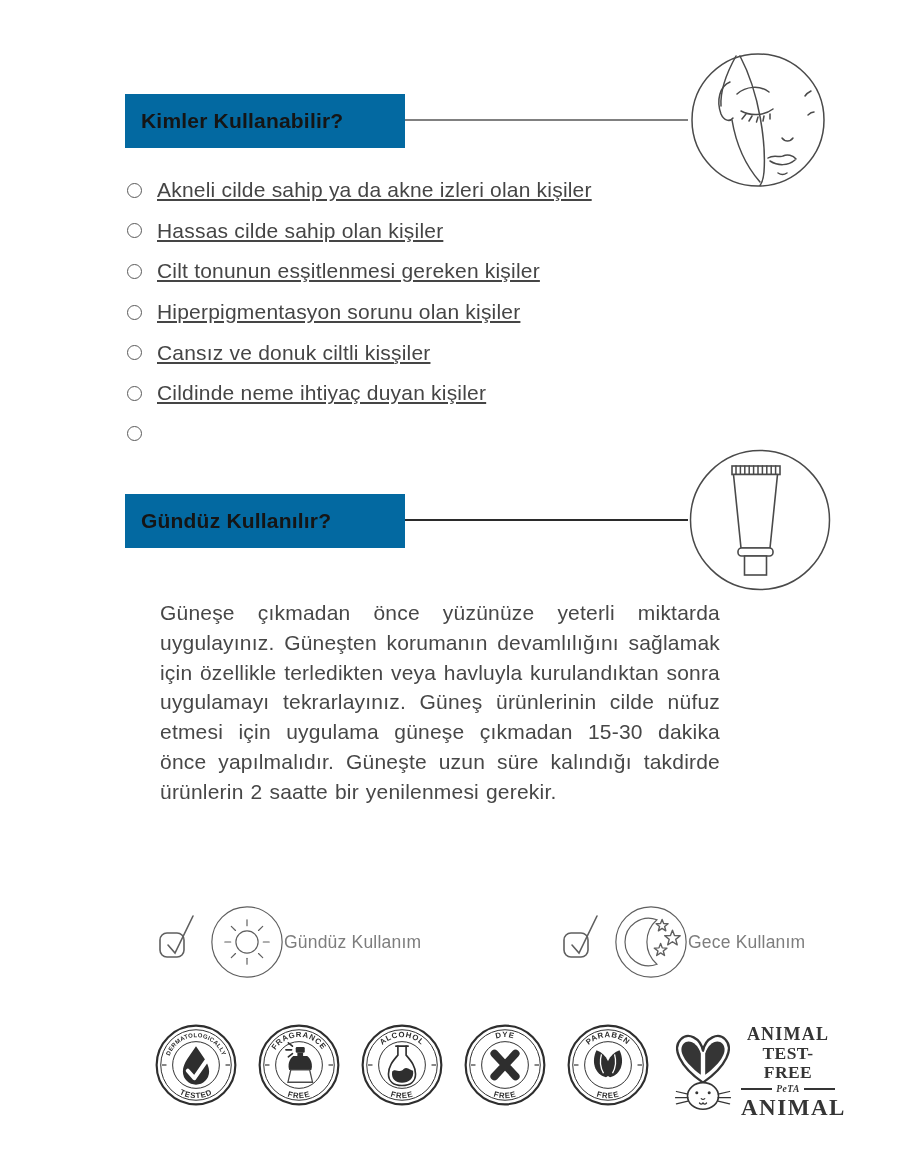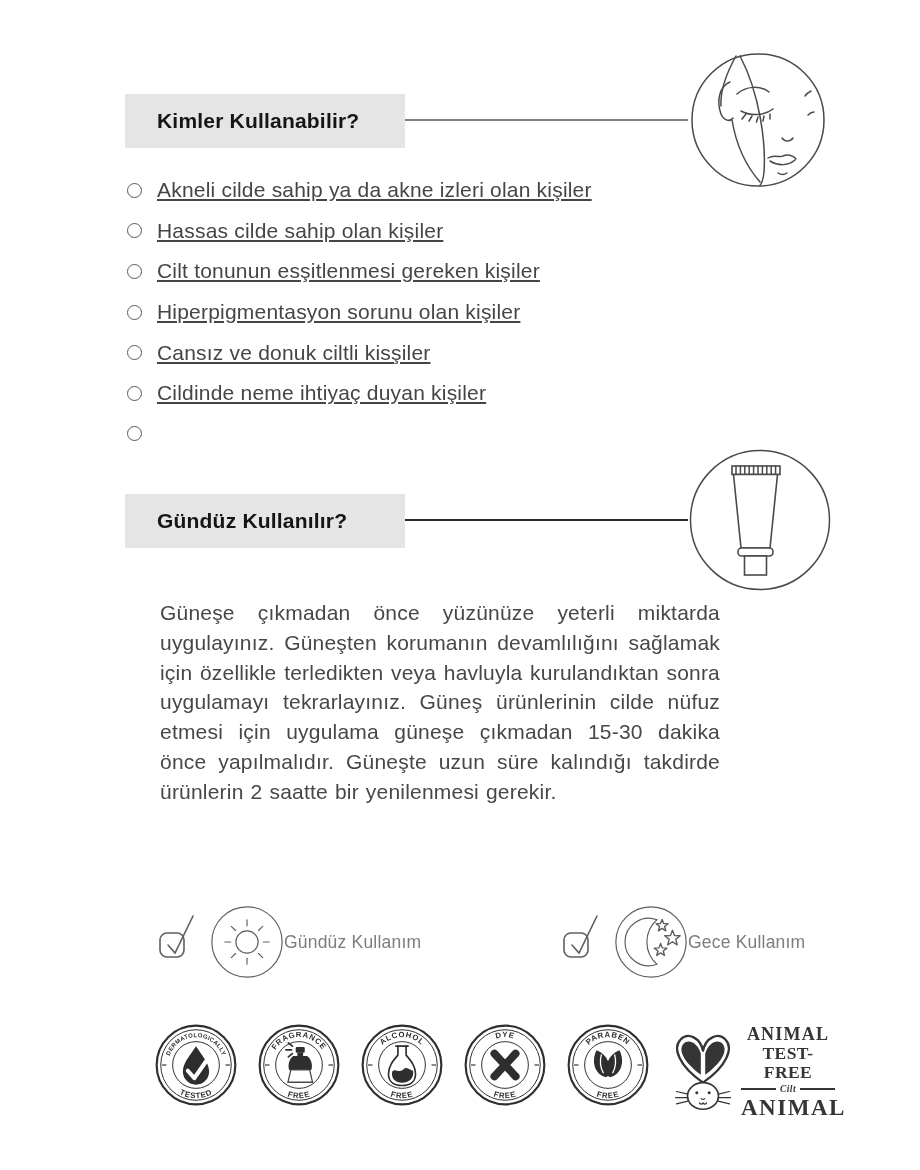--- a/index.html
+++ b/index.html
@@ -9,23 +9,23 @@
     width: 920px; height: 1170px;
     background: #ffffff;
     font-family: "Liberation Sans", sans-serif;
     overflow: hidden;
   }
 
   
   .header-box {
     position: absolute;
     left: 125px; width: 280px; height: 54px;
-    background: #e5e5e5;
+    background: #0369a1;
     display: flex; align-items: center;
-    padding-left: 32px;
+    padding-left: 16px;
   }
   .header-box .title {
     font-size: 21px; font-weight: bold; color: #151515;
     letter-spacing: 0.2px;
   }
   #who-header { top: 94px; }
   #how-header { top: 494px; }
 
   .connector { position: absolute; left: 405px; width: 283px; height: 2px; }
   #who-line { top: 119px; background: #808080; }
@@ -318,20 +318,20 @@
       <path class="bunny-stroke" d="M33 80 Q35 82 37 80"></path>
       <path class="bunny-stroke" d="M31 85 Q33 87.5 35 85 Q37 87.5 39 85"></path>
       <path class="bunny-stroke" stroke-width="1.1" d="M18 75 L5 72 M18 79 L4 79 M18 83 L5 86"></path>
       <path class="bunny-stroke" stroke-width="1.1" d="M52 75 L65 72 M52 79 L66 79 M52 83 L65 86"></path>
     </svg>
     <div class="peta-text">
       <div class="peta-l1">ANIMAL</div>
       <div class="peta-l2">TEST-FREE</div>
       <div class="peta-div">
         <span class="rule"></span>
-        <span class="peta-brand">Cilt</span>
+        <span class="peta-brand">PeTA</span>
         <span class="rule"></span>
       </div>
       <div class="peta-l3">ANIMAL</div>
     </div>
   </div>
 
 </div>
 
 </body></html>

